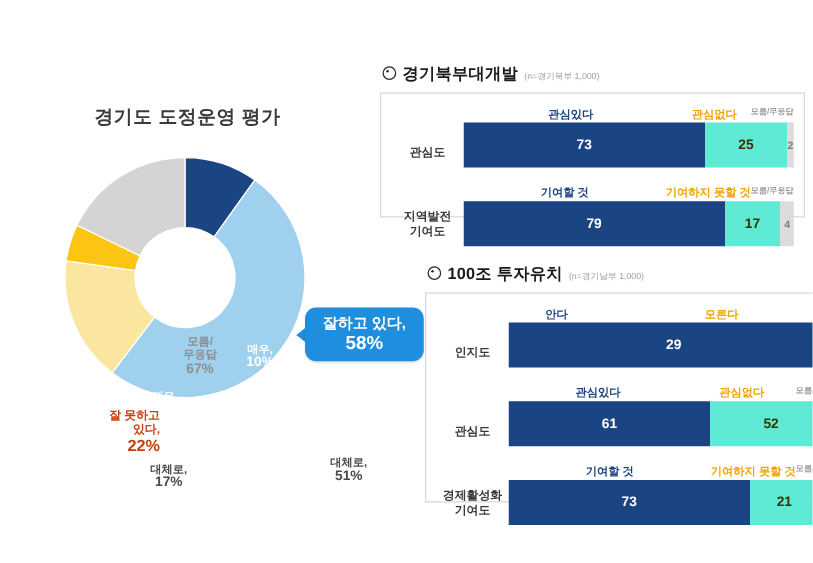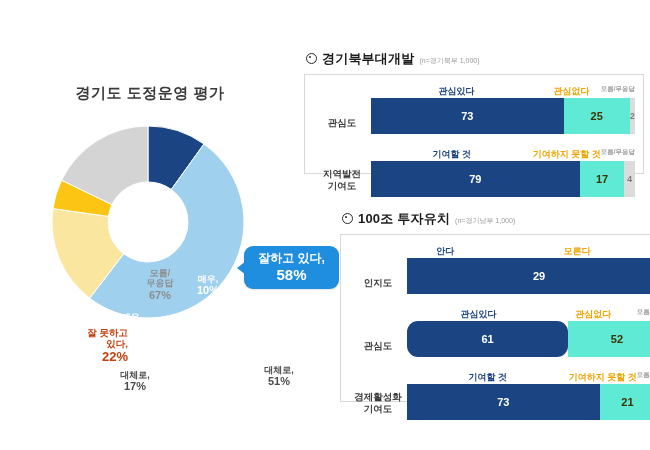--- a/index.html
+++ b/index.html
@@ -335,21 +335,21 @@
         <div class="row-label">
           <div>관심도</div>
         </div>
         <div class="bars-area">
           <div class="seg-labels">
             <div class="sl navy" style="flex: 61 0 0px;">관심있다</div>
             <div class="sl yellow" style="flex: 37 0 0px;">관심없다</div>
             <div class="sl gray" style="flex: 2 0 0px;">모름/무응답</div>
           </div>
           <div class="bar">
-            <div class="seg navy" style="flex: 61 0 0px; border-radius: 11px;">61</div>
+            <div class="seg navy" style="flex: 61 0 0px;">61</div>
             <div class="seg yellow" style="flex: 37 0 0px;">52</div>
             <div class="seg gray" style="flex: 2 0 0px;">2</div>
           </div>
         </div>
       </div>
       <div class="spacer"></div>
       <div class="row">
         <div class="row-label">
           <div>경제활성화</div>
           <div>기여도</div>

